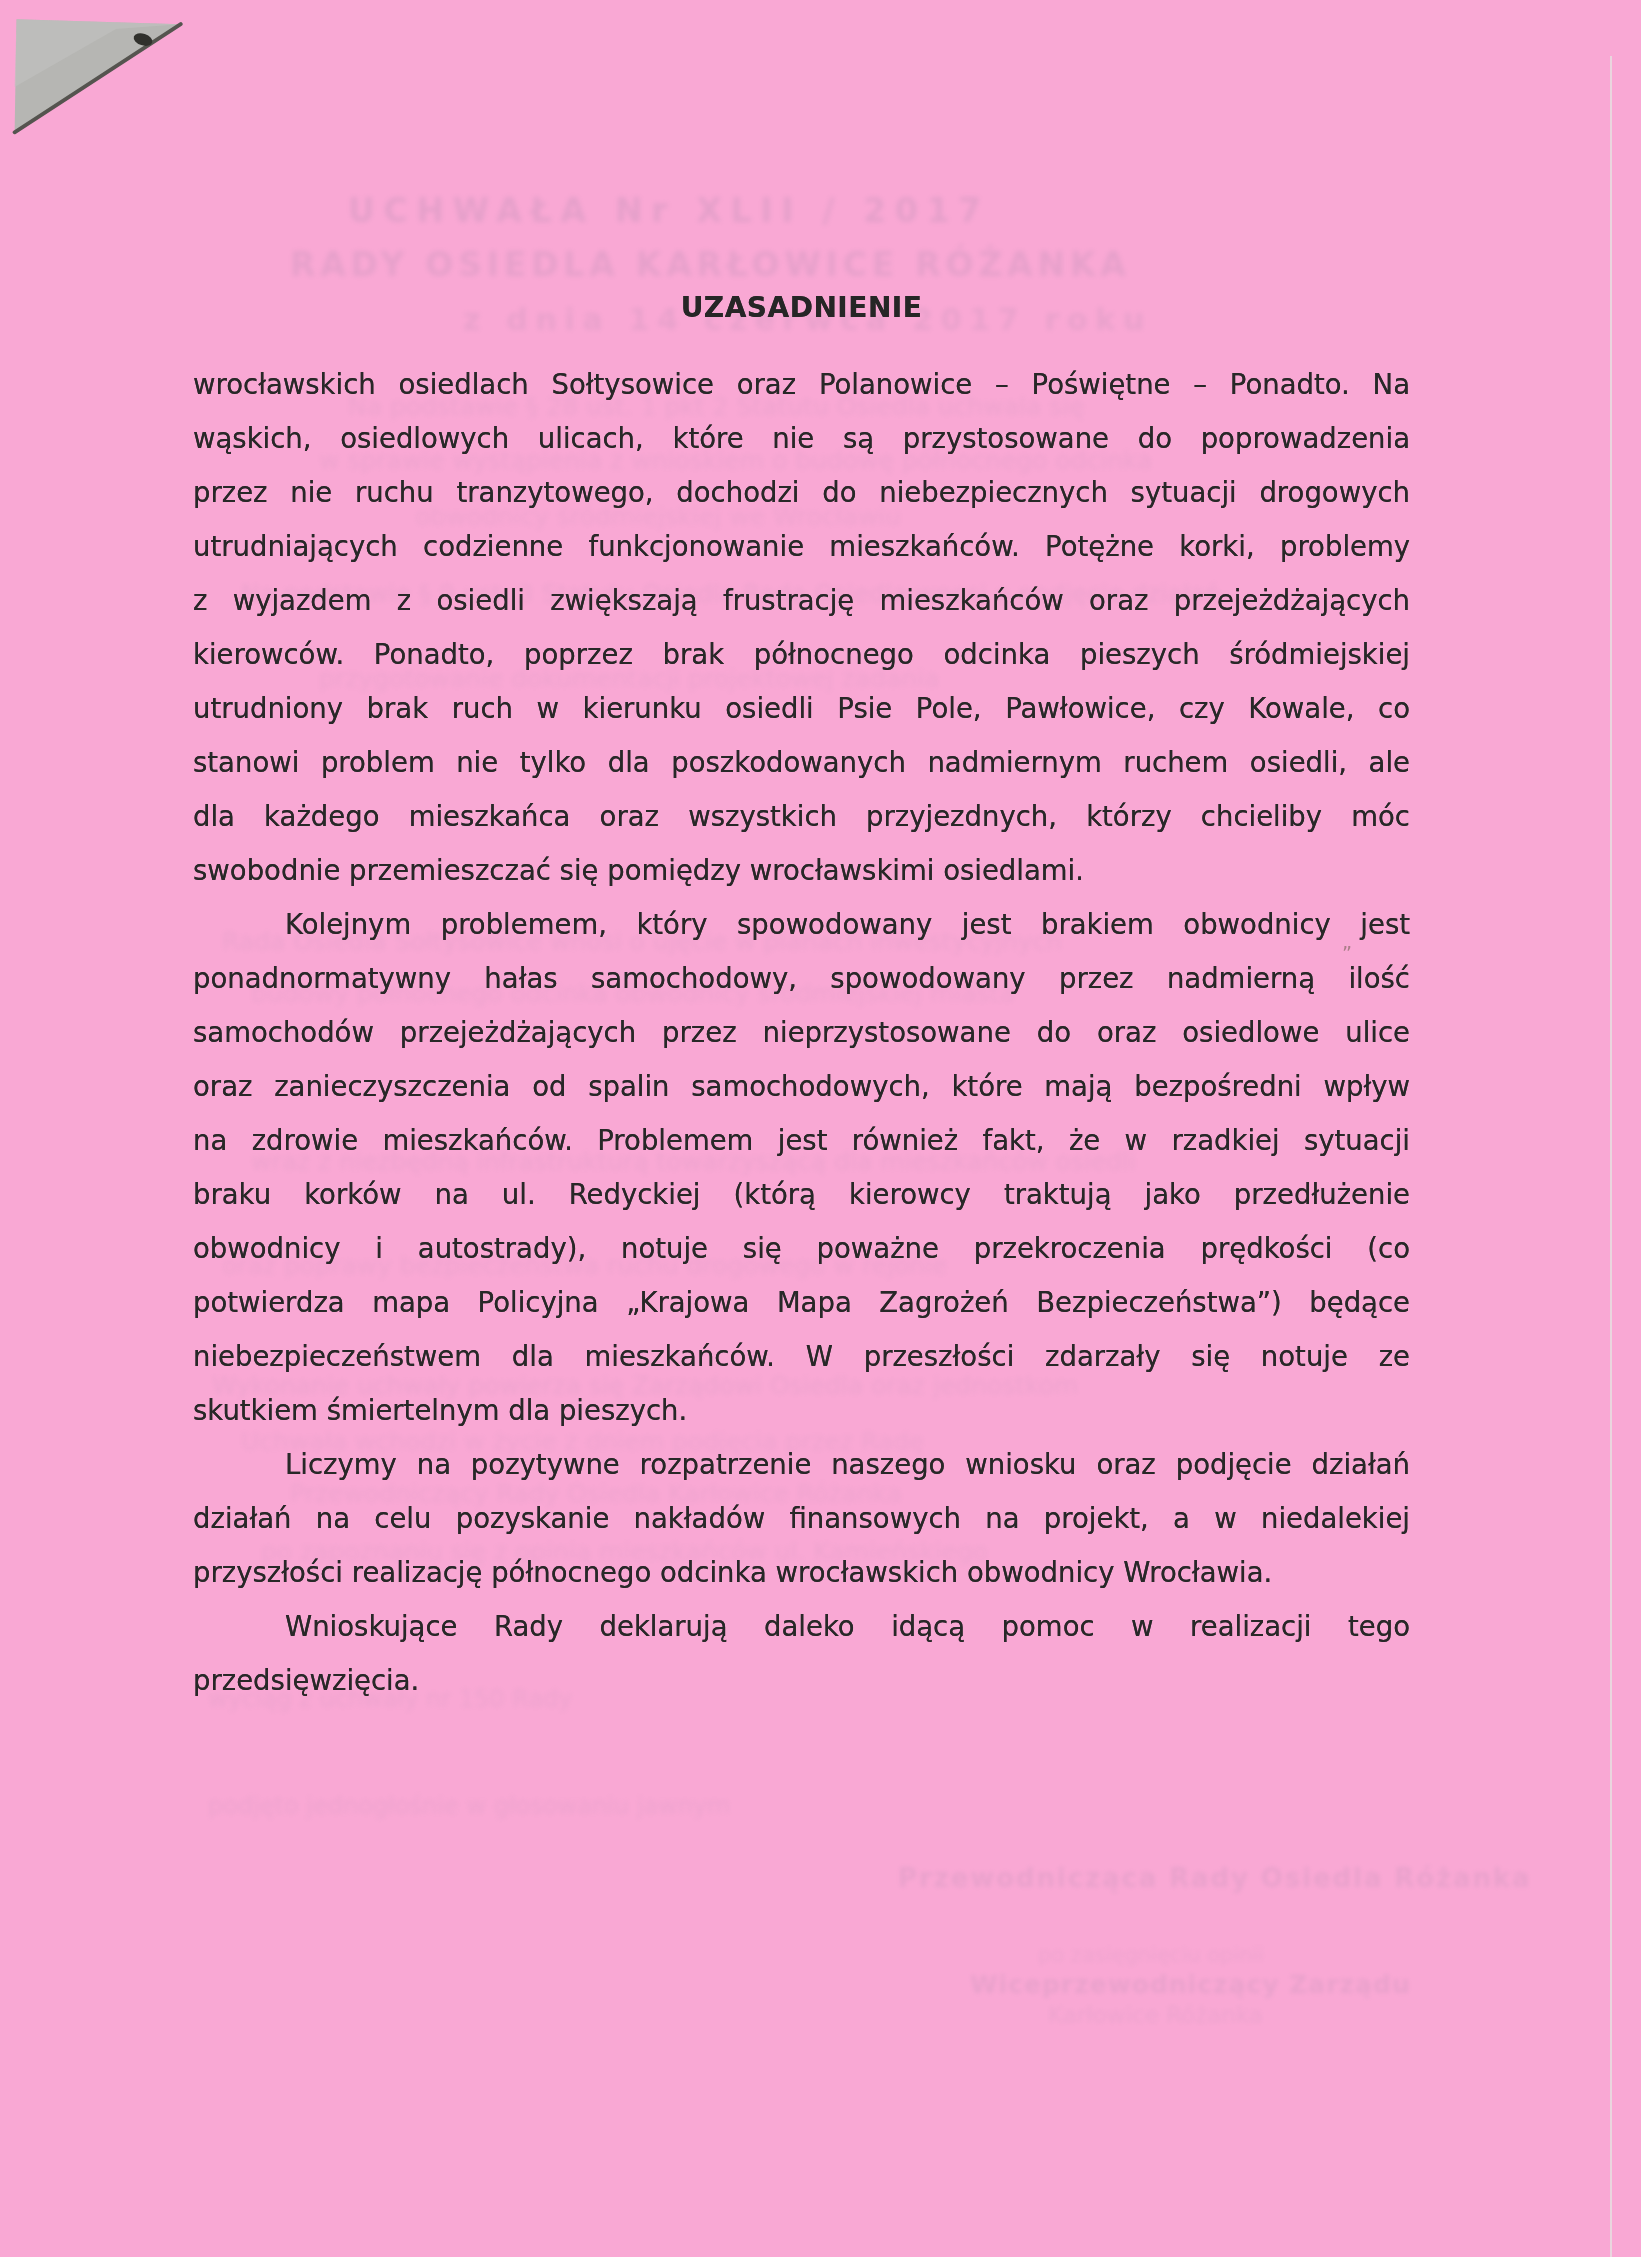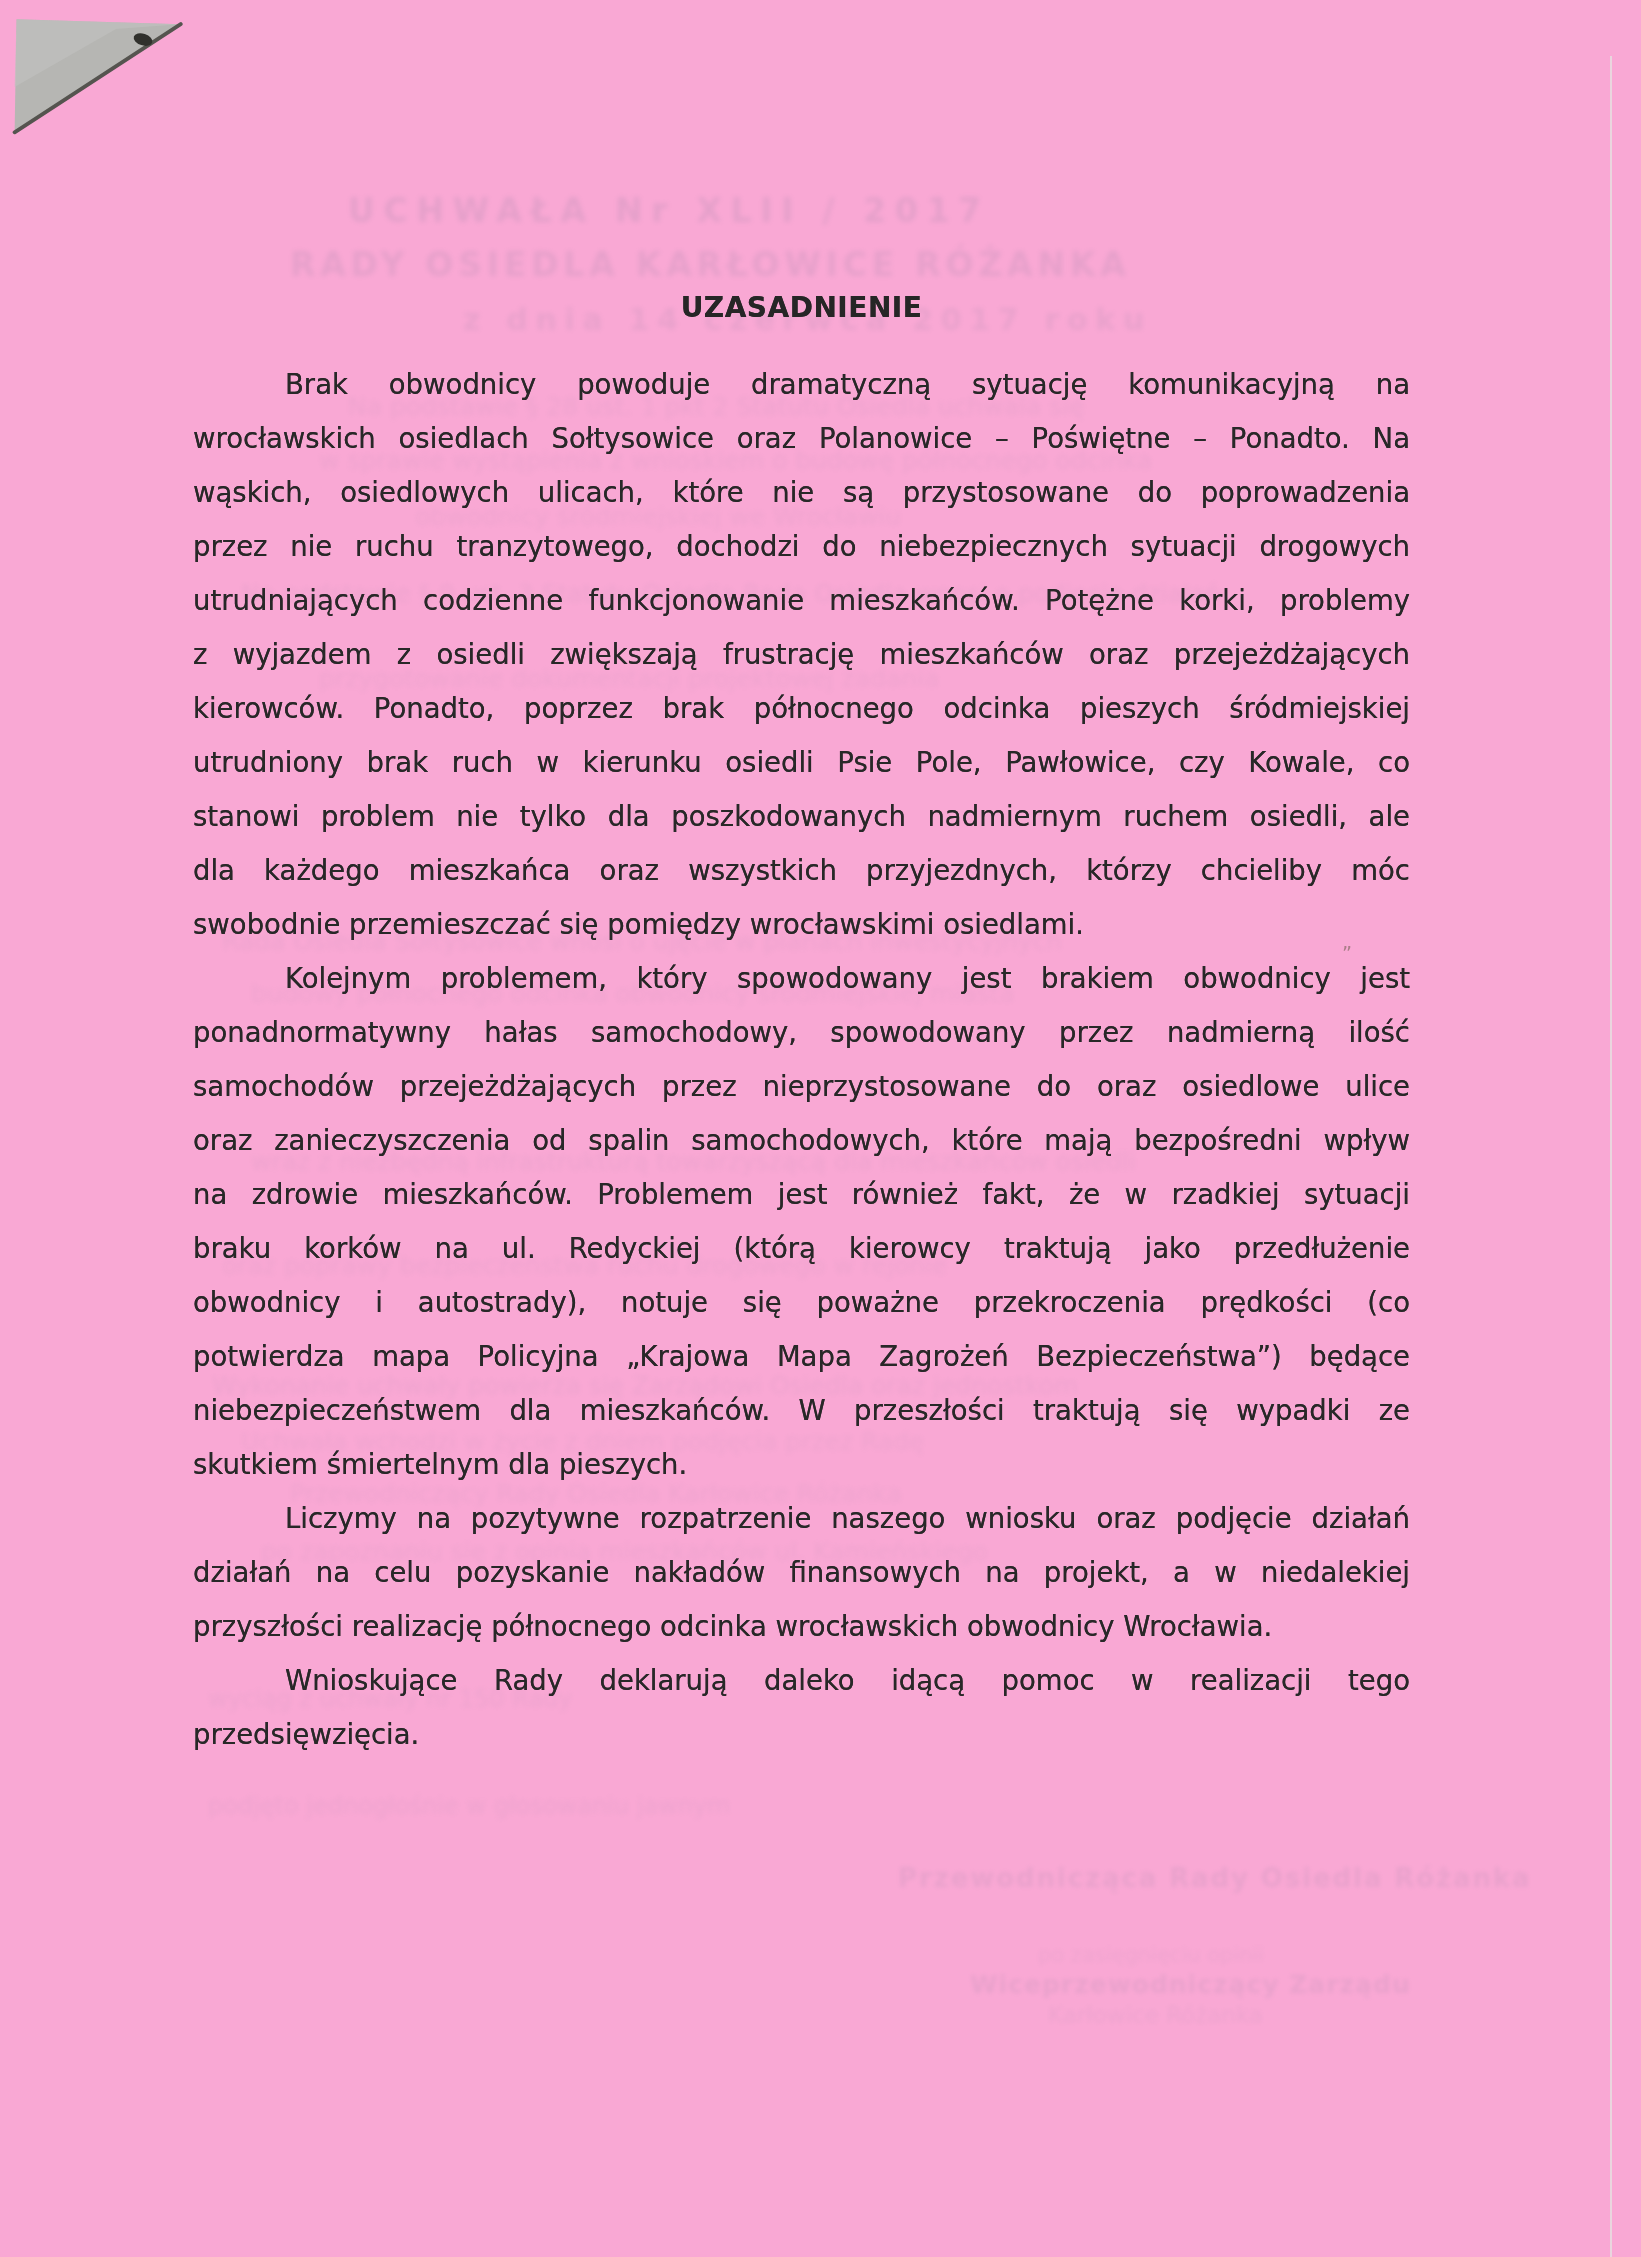--- a/index.html
+++ b/index.html
@@ -109,40 +109,39 @@
       <div class="ghost" style="left: 208px; top: 1792px; font-size: 24px; opacity: 0.08; filter: blur(2.4px);">podjęto jednogłośnie w głosowaniu jawnym</div>
       <div class="ghost" style="left: 898px; top: 1863px; font-size: 26px; opacity: 0.11; filter: blur(2.1px); font-weight: bold; letter-spacing: 1.9px;">Przewodnicząca Rady Osiedla Różanka</div>
       <div class="ghost" style="left: 1038px; top: 1943px; font-size: 21px; opacity: 0.07; filter: blur(2.1px);">po zasięgnięciu opinii</div>
       <div class="ghost" style="left: 970px; top: 1970px; font-size: 25px; opacity: 0.11; filter: blur(2.1px); font-weight: bold; letter-spacing: 1px;">Wiceprzewodniczący Zarządu</div>
       <div class="ghost" style="left: 1048px; top: 2002px; font-size: 23px; opacity: 0.08; filter: blur(2.3px);">Karłowice Różanka</div>
     </div>
 
   <div class="doc-title">UZASADNIENIE</div>
 
   <div class="doc-body">
-      <div class="line indent">Brak obwodnicy powoduje dramatyczną sytuację komunikacyjną na</div>
       <div class="line">wrocławskich osiedlach Sołtysowice oraz Polanowice – Poświętne – Ponadto. Na</div>
       <div class="line">wąskich, osiedlowych ulicach, które nie są przystosowane do poprowadzenia</div>
       <div class="line">przez nie ruchu tranzytowego, dochodzi do niebezpiecznych sytuacji drogowych</div>
       <div class="line">utrudniających codzienne funkcjonowanie mieszkańców. Potężne korki, problemy</div>
       <div class="line">z wyjazdem z osiedli zwiększają frustrację mieszkańców oraz przejeżdżających</div>
       <div class="line">kierowców. Ponadto, poprzez brak północnego odcinka pieszych śródmiejskiej</div>
       <div class="line">utrudniony brak ruch w kierunku osiedli Psie Pole, Pawłowice, czy Kowale, co</div>
       <div class="line">stanowi problem nie tylko dla poszkodowanych nadmiernym ruchem osiedli, ale</div>
       <div class="line">dla każdego mieszkańca oraz wszystkich przyjezdnych, którzy chcieliby móc</div>
       <div class="line last">swobodnie przemieszczać się pomiędzy wrocławskimi osiedlami.</div>
       <div class="line indent">Kolejnym problemem, który spowodowany jest brakiem obwodnicy jest</div>
       <div class="line">ponadnormatywny hałas samochodowy, spowodowany przez nadmierną ilość</div>
       <div class="line">samochodów przejeżdżających przez nieprzystosowane do oraz osiedlowe ulice</div>
       <div class="line">oraz zanieczyszczenia od spalin samochodowych, które mają bezpośredni wpływ</div>
       <div class="line">na zdrowie mieszkańców. Problemem jest również fakt, że w rzadkiej sytuacji</div>
       <div class="line">braku korków na ul. Redyckiej (którą kierowcy traktują jako przedłużenie</div>
       <div class="line">obwodnicy i autostrady), notuje się poważne przekroczenia prędkości (co</div>
       <div class="line">potwierdza mapa Policyjna „Krajowa Mapa Zagrożeń Bezpieczeństwa”) będące</div>
-      <div class="line">niebezpieczeństwem dla mieszkańców. W przeszłości traktują się wypadki ze</div>
+      <div class="line">niebezpieczeństwem dla mieszkańców. W przeszłości zdarzały się notuje ze</div>
       <div class="line last">skutkiem śmiertelnym dla pieszych.</div>
       <div class="line indent">Liczymy na pozytywne rozpatrzenie naszego wniosku oraz podjęcie działań</div>
       <div class="line">działań na celu pozyskanie nakładów finansowych na projekt, a w niedalekiej</div>
       <div class="line last">przyszłości realizację północnego odcinka wrocławskich obwodnicy Wrocławia.</div>
       <div class="line indent">Wnioskujące Rady deklarują daleko idącą pomoc w realizacji tego</div>
       <div class="line last">przedsięwzięcia.</div>
     </div>
 
   <div class="stray-mark">”</div>
 

